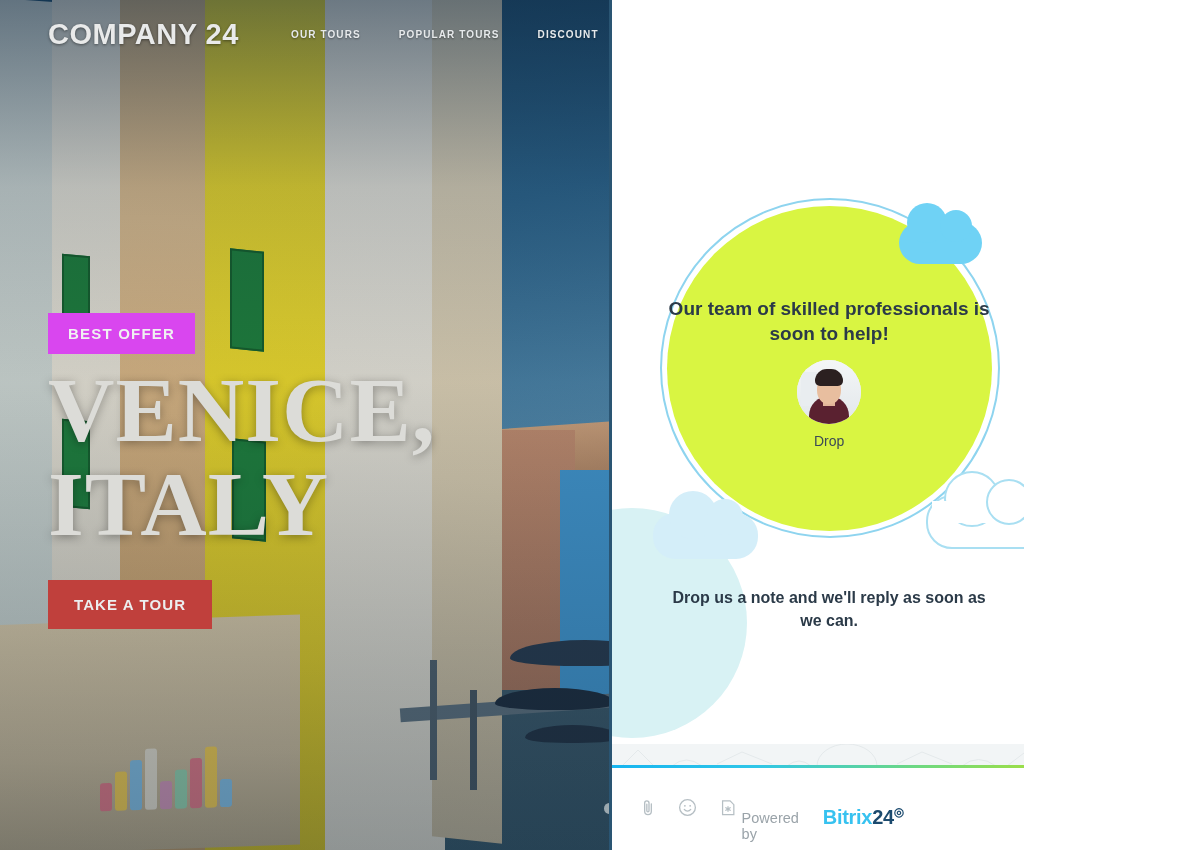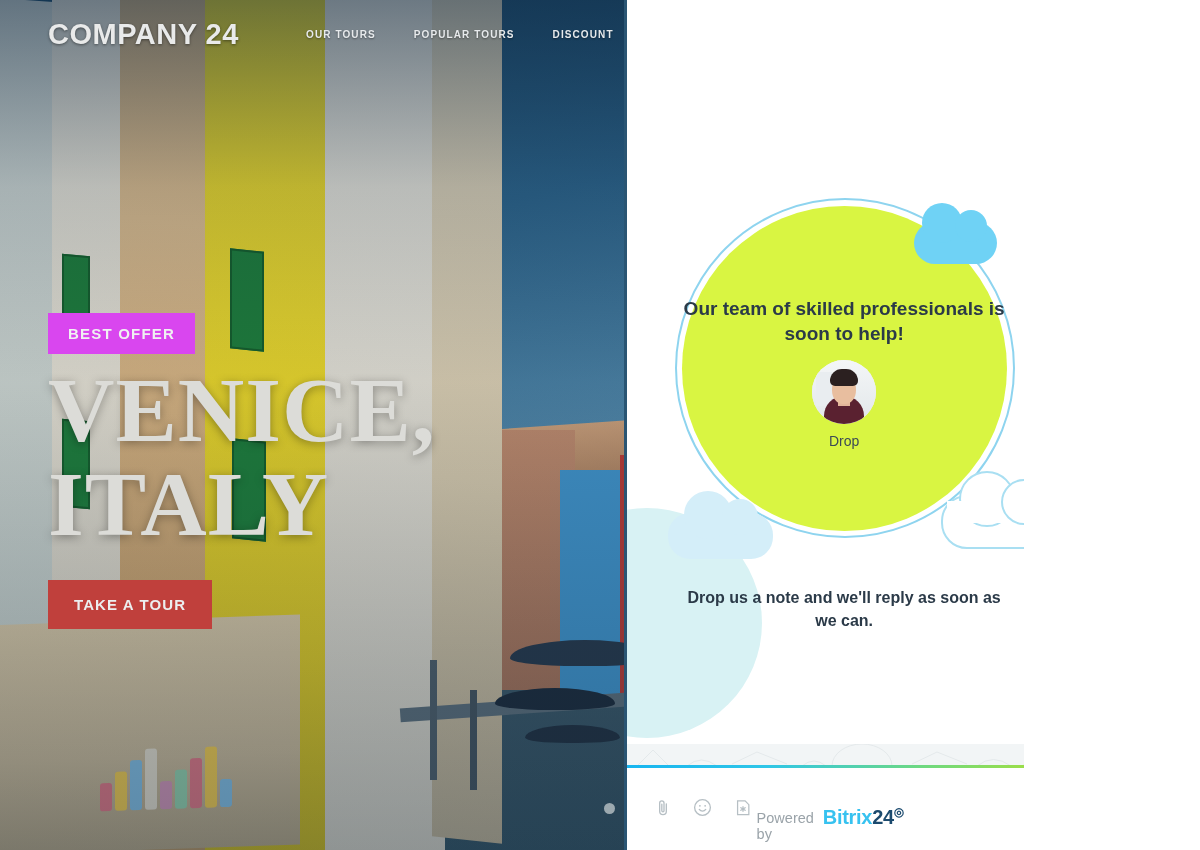--- a/index.html
+++ b/index.html
@@ -226,21 +226,21 @@
   }
   .foot-texture svg { display:block; }
   .accent-line {
     position:absolute; left:0; top:0; width:100%; height:3px;
     background: linear-gradient(90deg,#17b5f0 0%, #2fc6e8 35%, #6fd97f 75%, #9ade4a 100%);
   }
   .foot-inner { display:flex; align-items:center; height:100%; padding:0 22px; }
   .foot-icons { display:flex; gap:12px; align-items:center; }
   .fi { width:28px; height:28px; display:flex; align-items:center; justify-content:center; cursor:pointer; }
   .fi svg { display:block; }
-  .powered { margin-left:auto; display:flex; align-items:baseline; gap:9px; padding-right:98px; }
+  .powered { margin-left:auto; display:flex; align-items:baseline; gap:24px; padding-right:98px; }
   .pw-txt { font-size:14.5px; color:#9aa3a9; }
   .bx { font-size:20px; font-weight:bold; letter-spacing:-.3px;margin-top:32px; }
   .bx .b1c { color:#37c2f0; }
   .bx .b2c { color:#1b4a6e; }
   .bx sup { font-size:12px; color:#1b4a6e; }
 </style>
 </head>
 <body>
 
 <div class="page">

